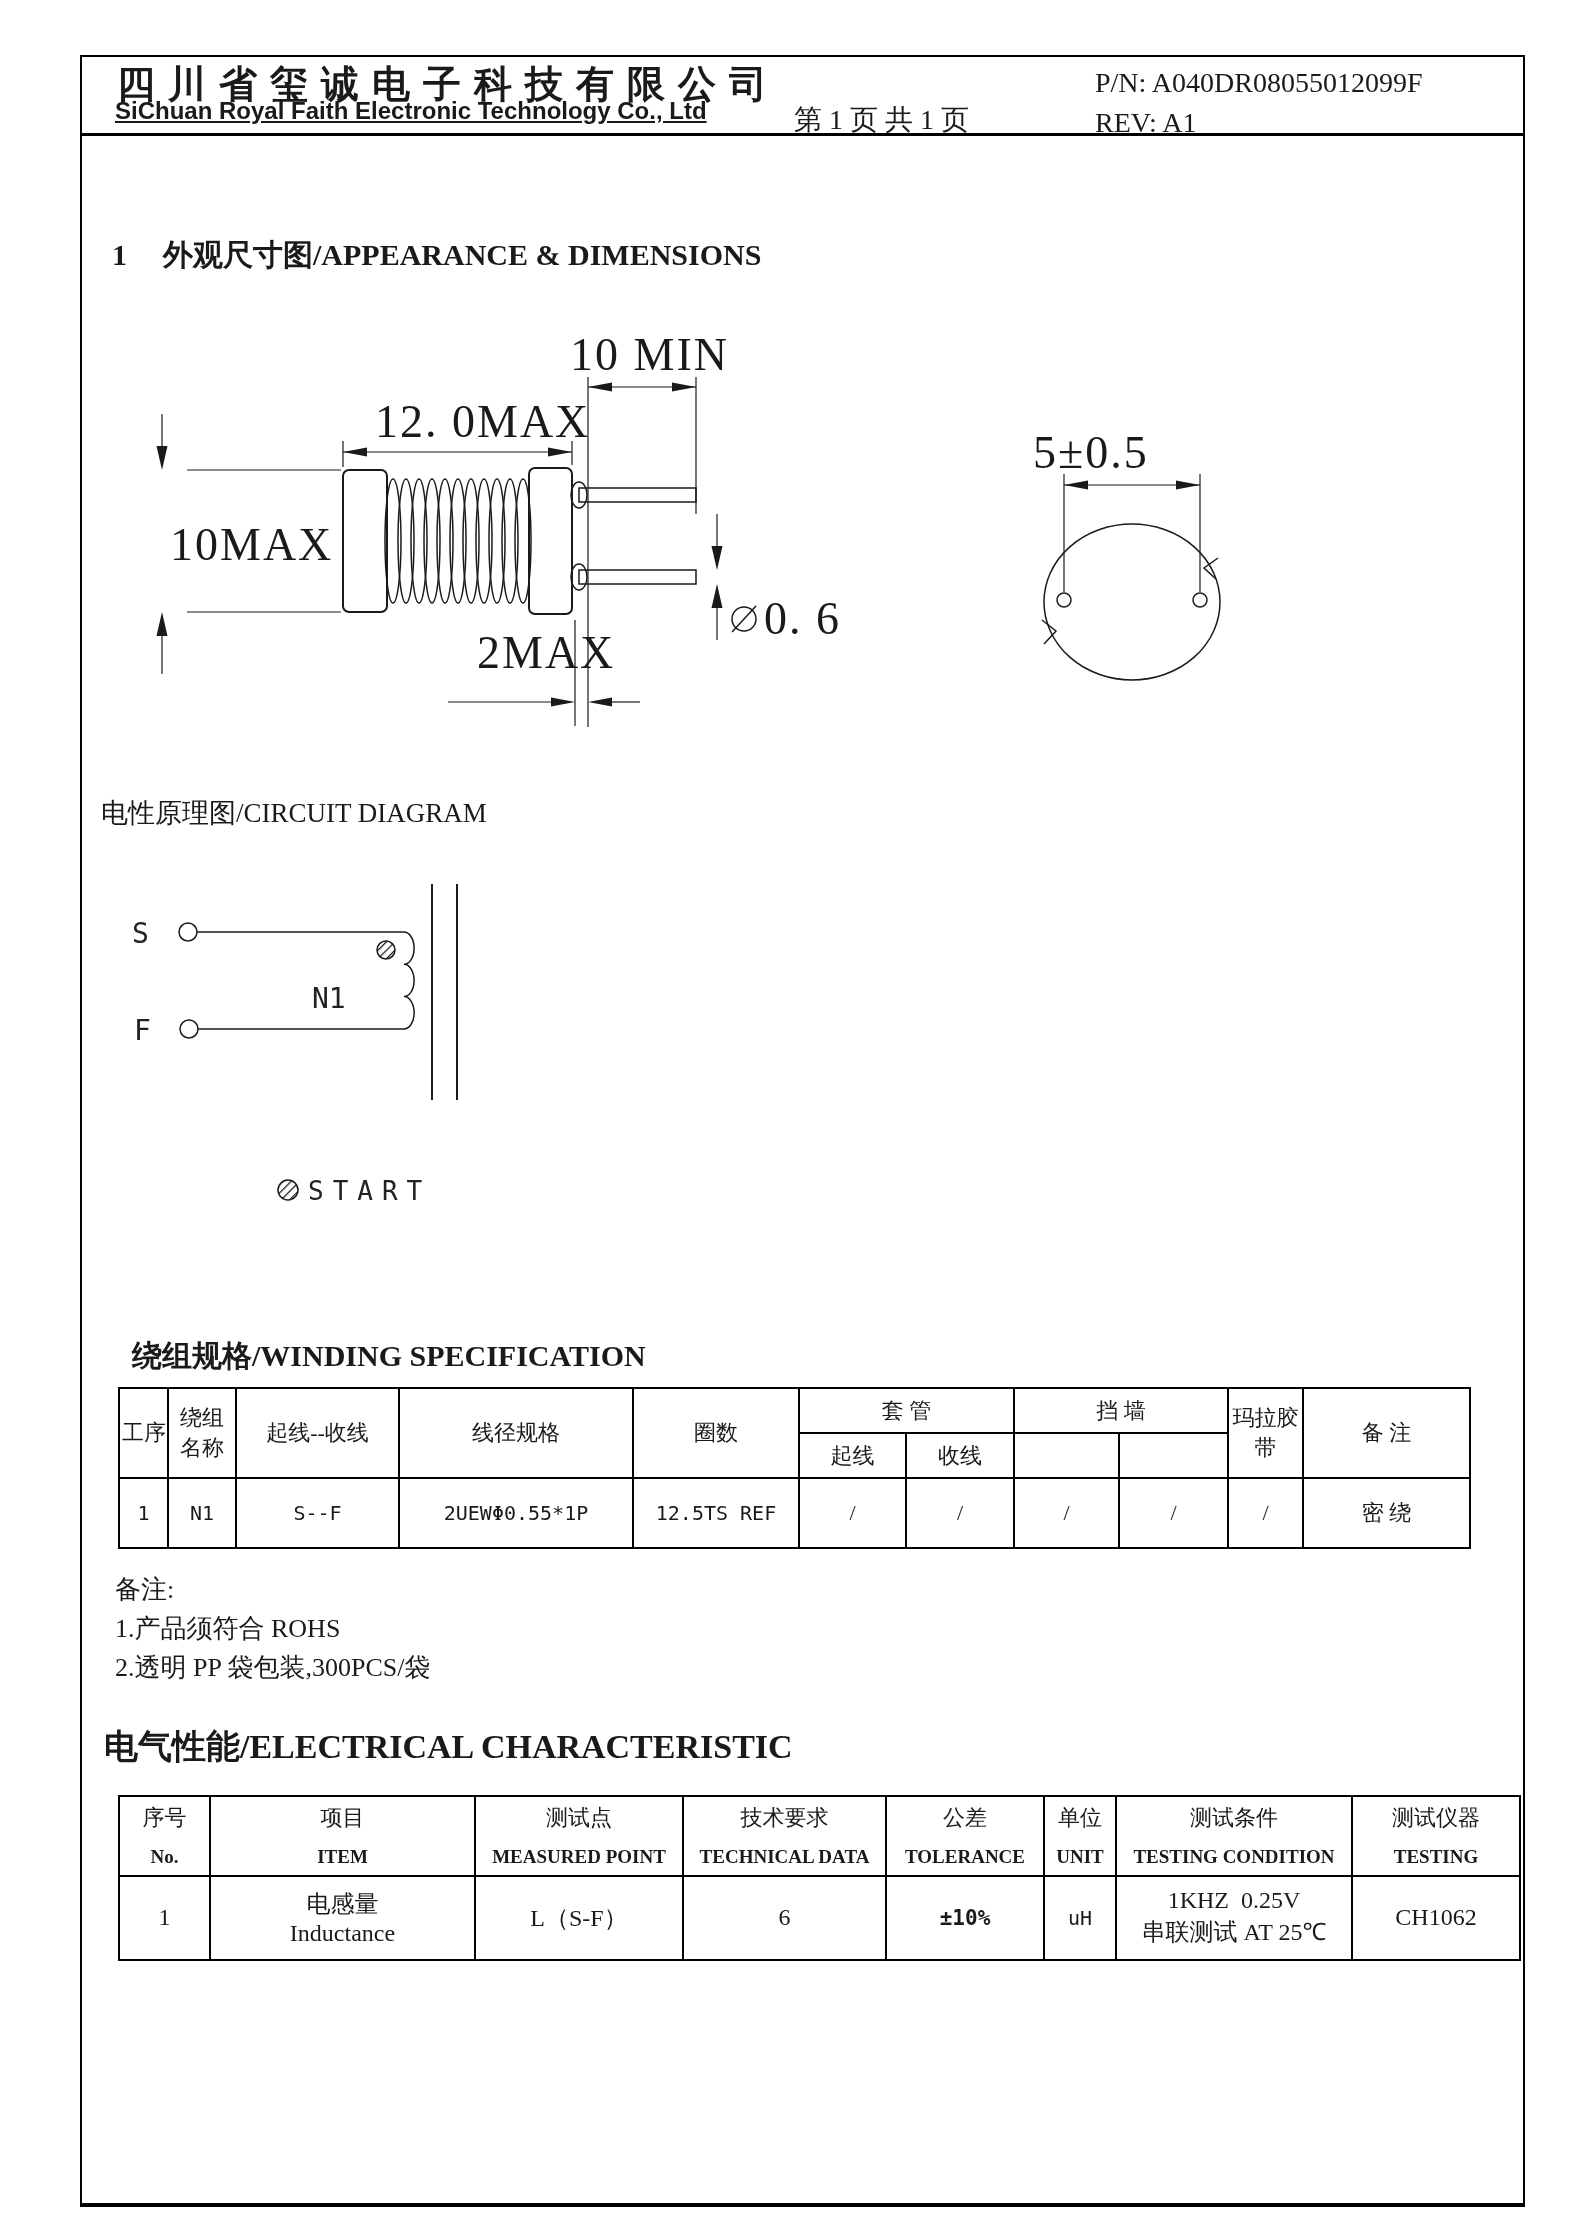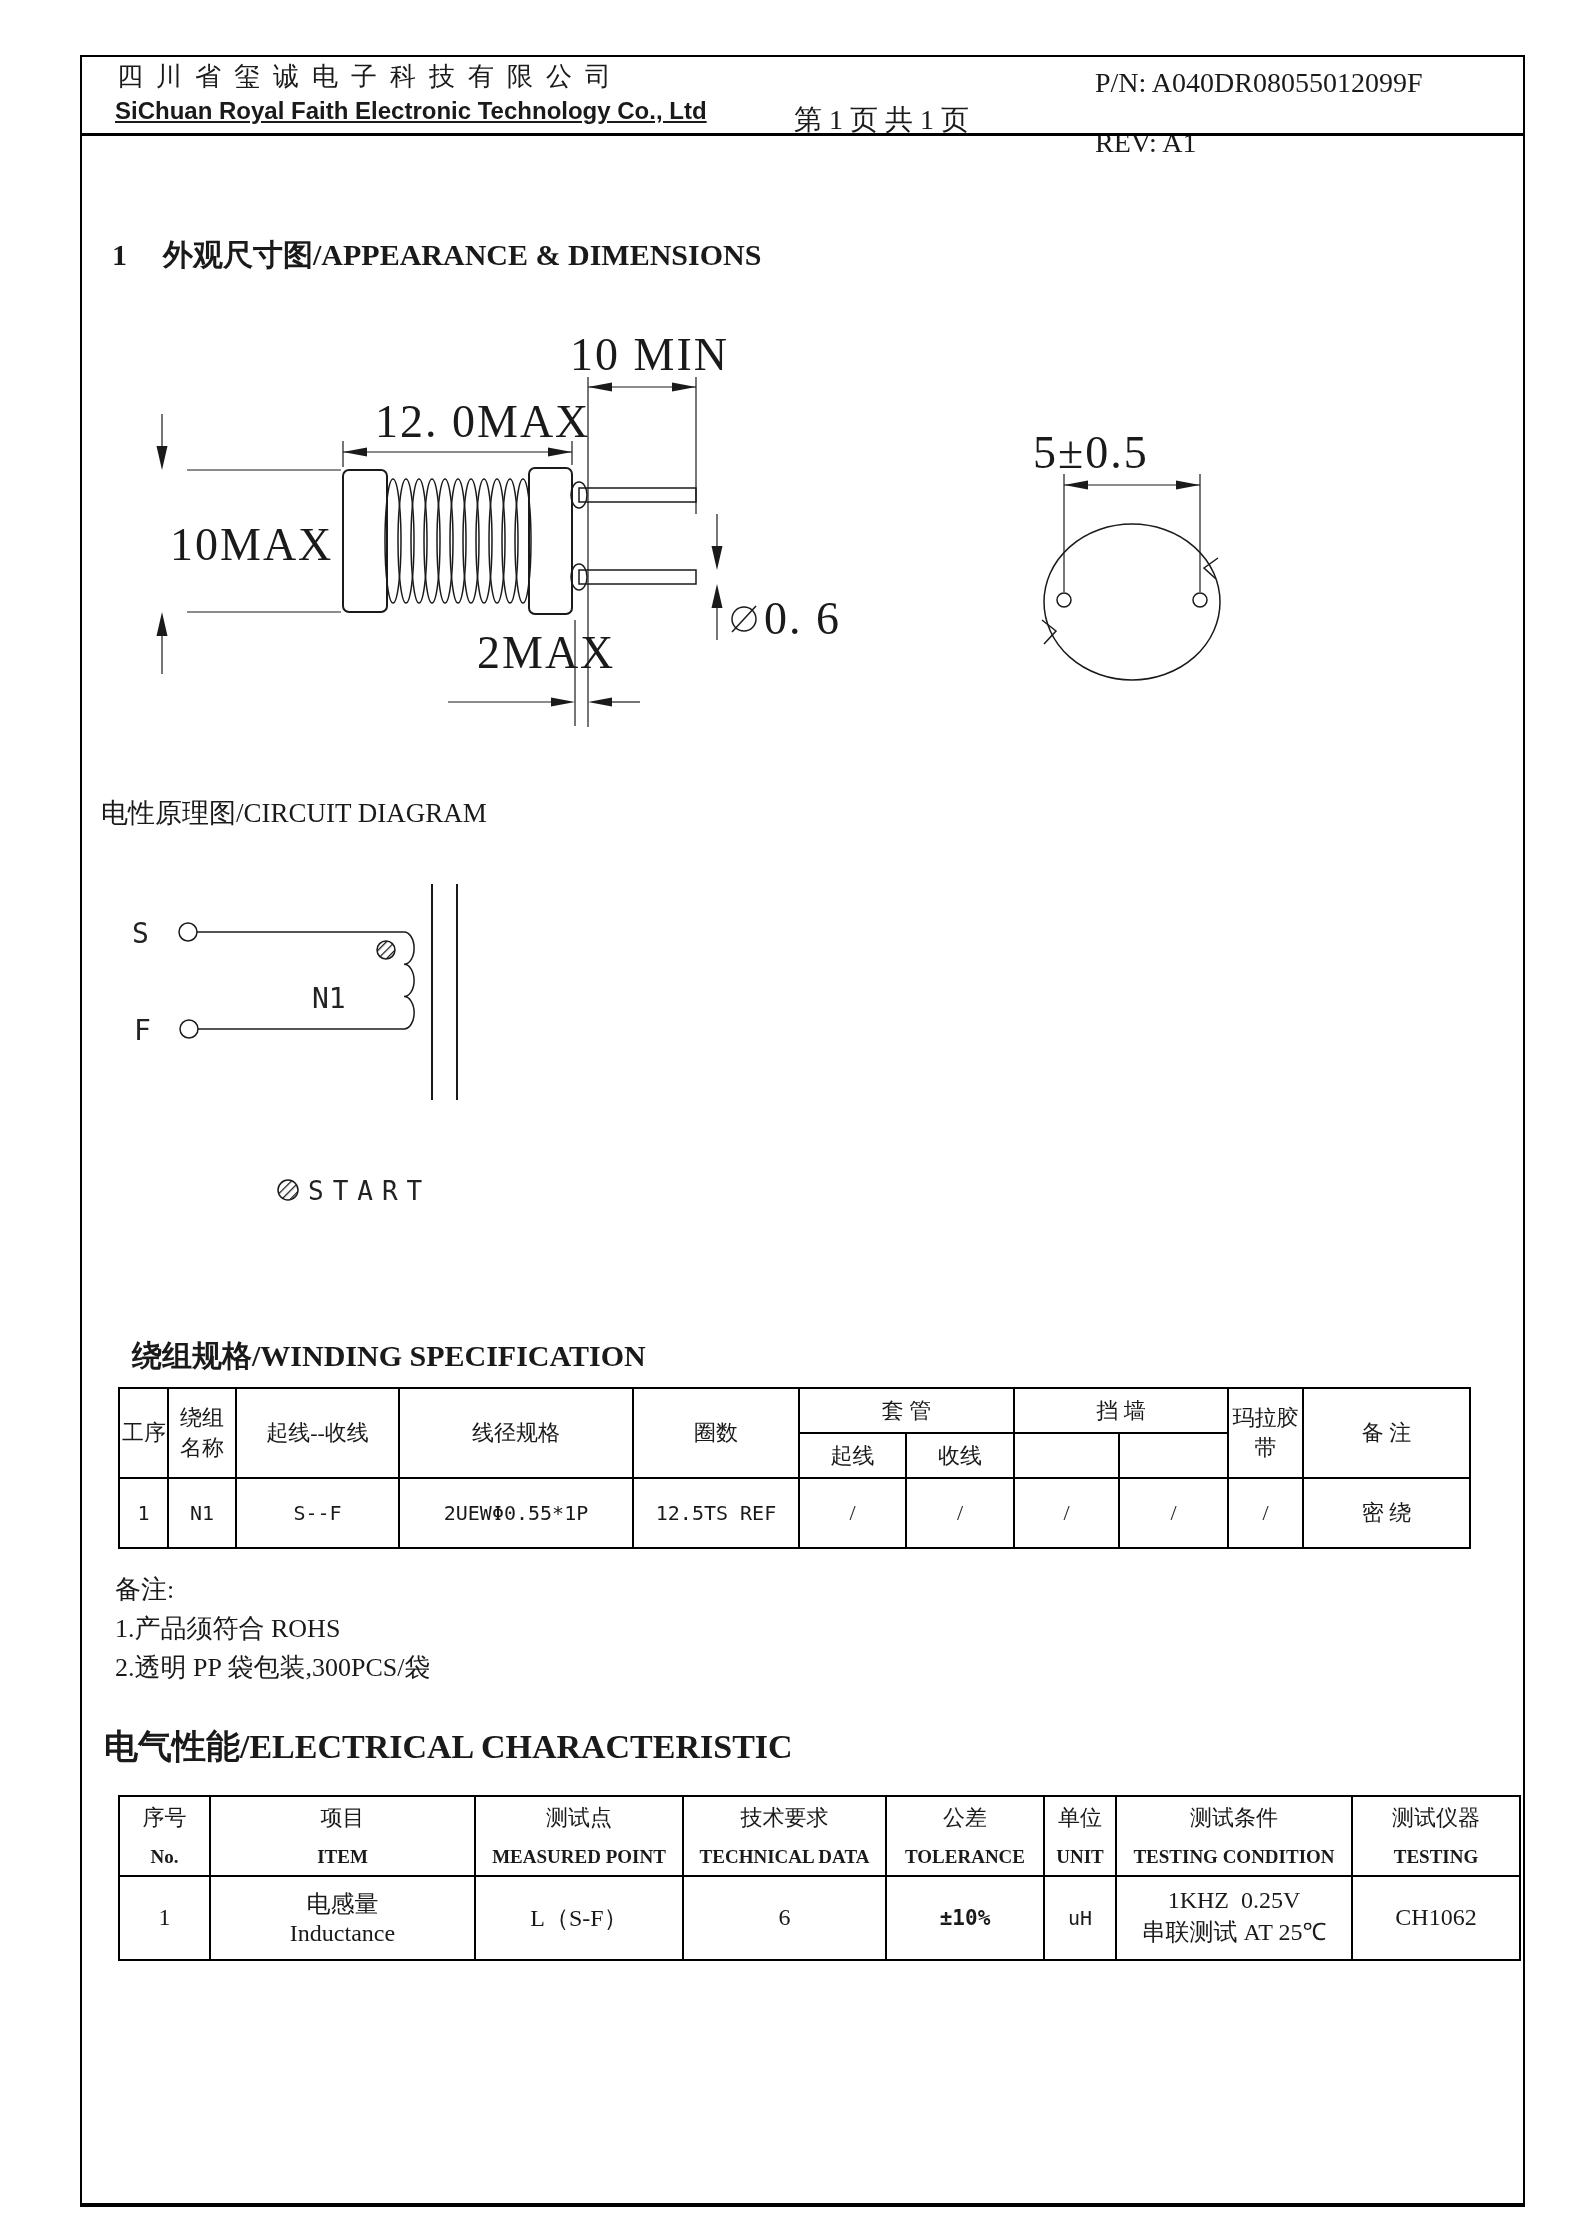--- a/index.html
+++ b/index.html
@@ -4,30 +4,30 @@
 <style>
   html,body { margin:0; padding:0; background:#ffffff; }
   body { width:1587px; height:2223px; position:relative; font-family:"Liberation Serif", serif; color:#1a1a1a; }
   .page {
     position:absolute; left:80px; top:55px; width:1441px; height:2146px;
     border:2px solid #000; border-bottom-width:4px; background:#fff;
   }
   .abs { position:absolute; }
   .hr1 { position:absolute; top:76px; left:0; width:100%; height:3px; background:#000; }
   .company-cn {
-    position:absolute; left:35px; top:2px; font-size:26px; font-weight:normal;
+    position:absolute; left:35px; top:2px; font-size:38px; font-weight:bold;
     letter-spacing:13px; font-family:"Liberation Serif", serif; white-space:nowrap;
   }
   .company-en {
     position:absolute; left:33px; top:40px; font-size:24px; font-weight:bold;
     font-family:"Liberation Sans", sans-serif; white-space:nowrap;text-decoration:underline;
   }
   .page-info { position:absolute; left:712px; top:44px; font-size:28px; white-space:nowrap; }
   .pn  { position:absolute; left:1013px; top:10px; font-size:28px; white-space:nowrap; }
-  .rev { position:absolute; left:1013px; top:50px; font-size:28px; white-space:nowrap;margin-top:20px; }
+  .rev { position:absolute; left:1013px; top:50px; font-size:28px; white-space:nowrap; }
   .sec-title { position:absolute; font-weight:bold; font-size:30px; white-space:nowrap; }
   .sec-num { display:inline-block; margin-right:36px; }
   .circuit-heading { position:absolute; left:19px; top:738px; font-size:27px; white-space:nowrap; }
   .winding-title { position:absolute; left:50px; top:1279px; font-size:30px; font-weight:bold; white-space:nowrap; }
   .elec-title { position:absolute; left:22px; top:1667px; font-size:34px; font-weight:bold; white-space:nowrap; }
   .notes { position:absolute; left:33px; top:1513px; font-size:26px; line-height:39px; }
 
   table.spec { border-collapse:collapse; table-layout:fixed; position:absolute; background:#fff; }
   table.spec td { border:2px solid #000; text-align:center; vertical-align:middle; padding:0 2px; overflow:visible; }
   .cjk22 { font-size:22px; font-family:"Liberation Serif", serif; }

